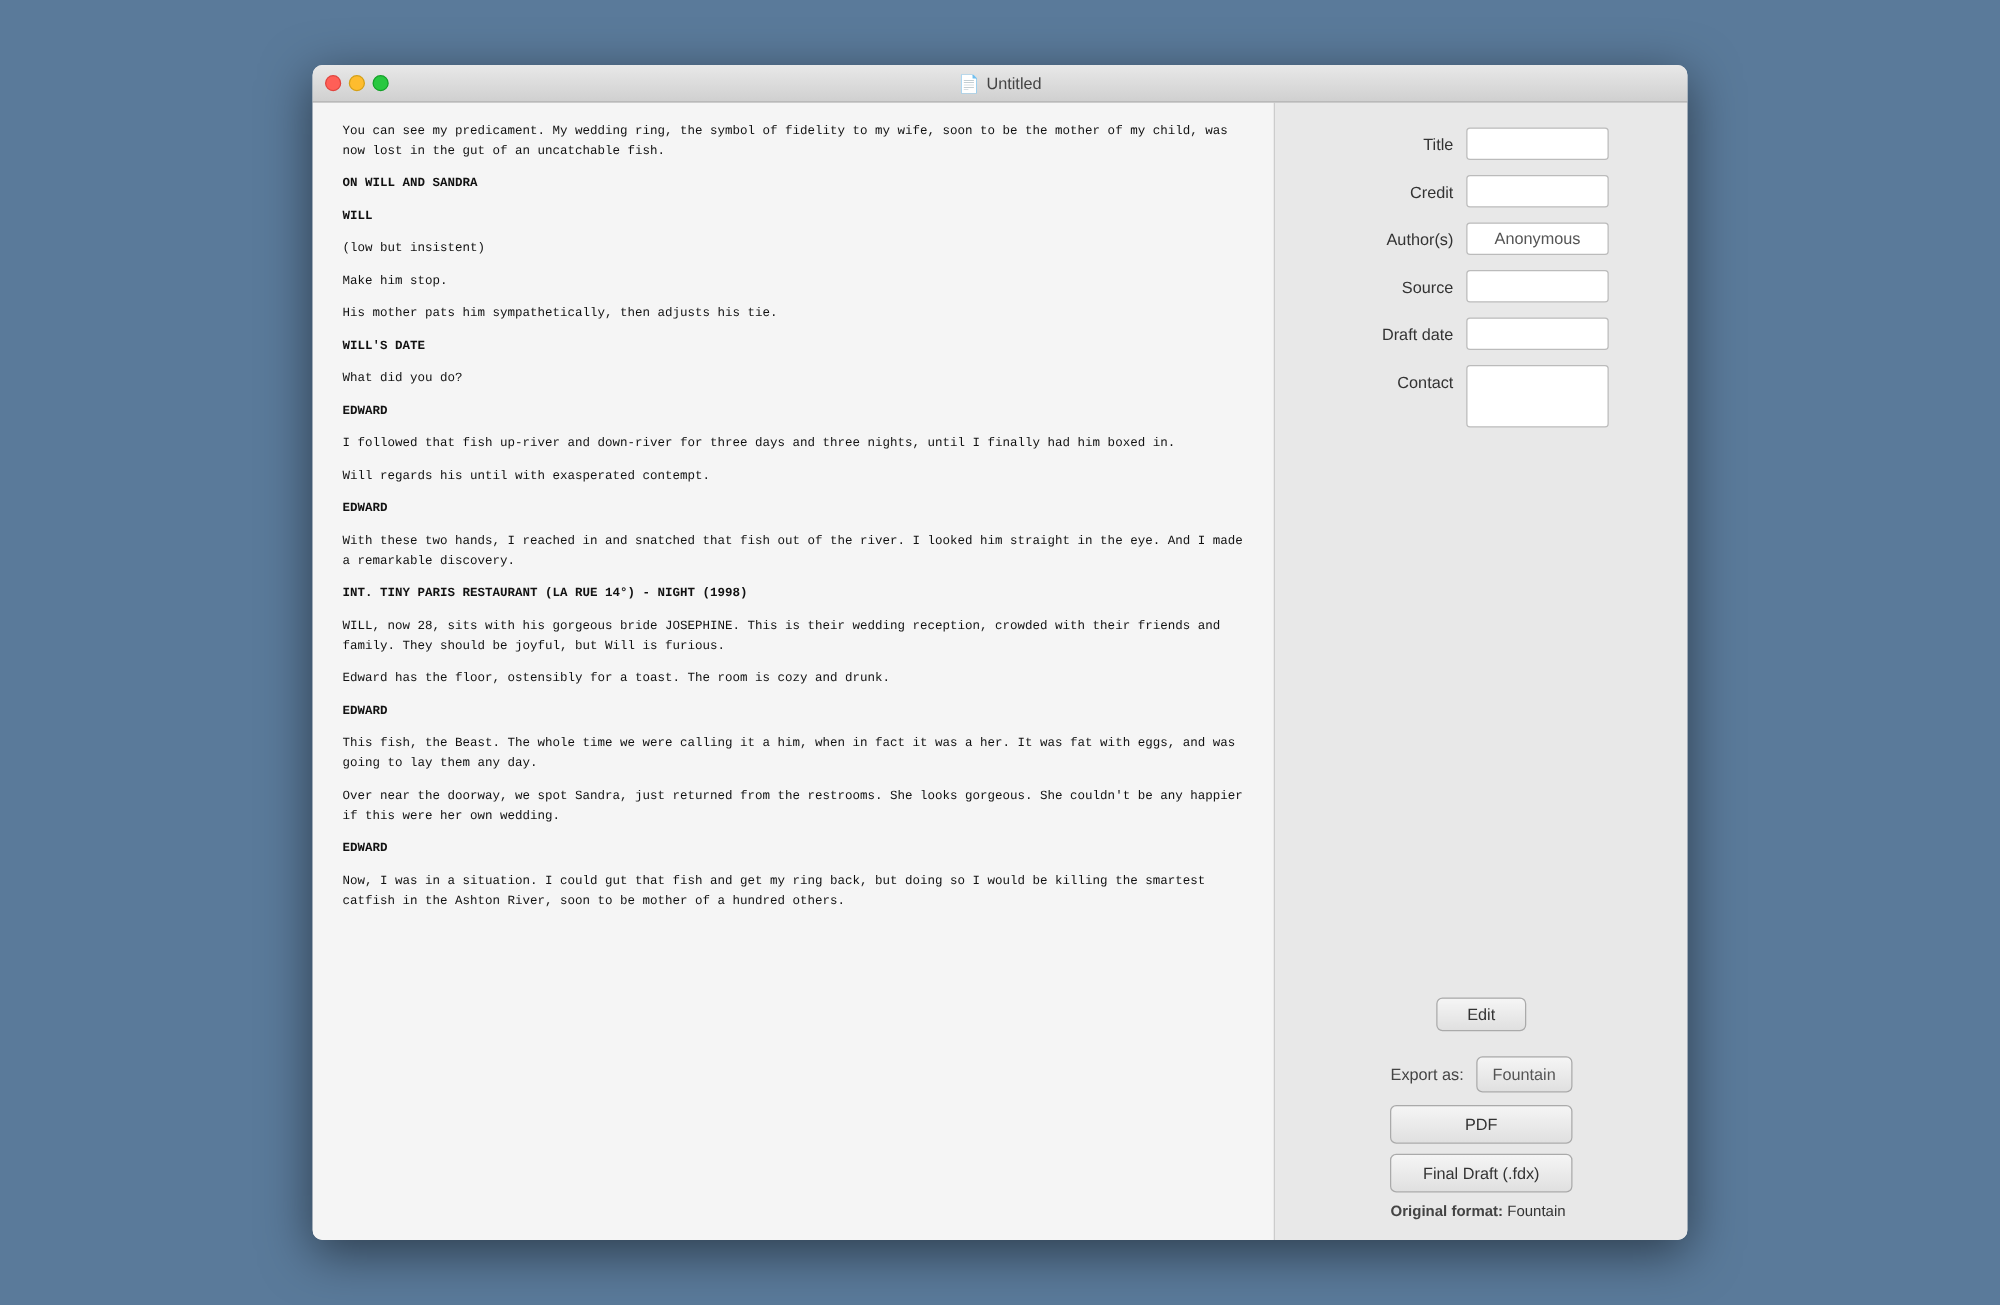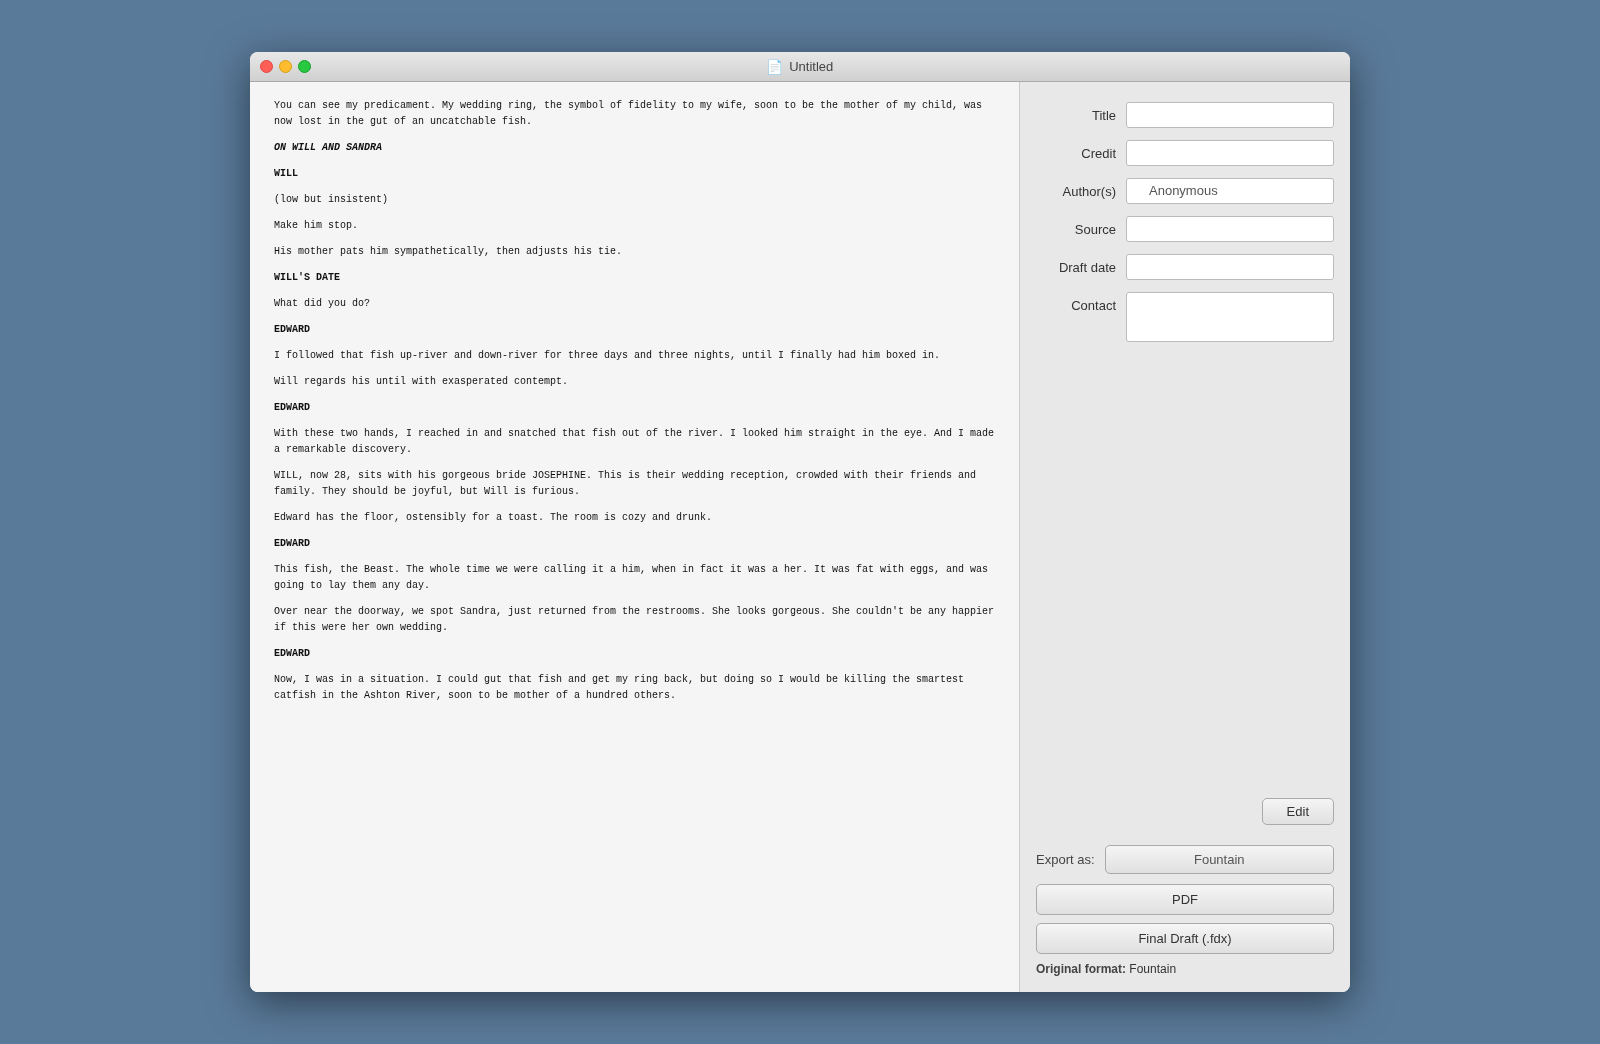--- a/index.html
+++ b/index.html
@@ -91,36 +91,36 @@
       background: #aaa;
       border-radius: 6px;
     }
 
     .script-text p {
       margin-bottom: 10px;
     }
 
     .scene-heading {
       font-weight: bold;
-      font-style: italic;
     }
 
     .character-name {
       font-weight: bold;
       padding-left: 0;
     }
 
     
     .metadata-panel {
       width: 330px;
       background: #e8e8e8;
       display: flex;
       flex-direction: column;
       padding: 20px 16px 16px 16px;
       gap: 0;
+      align-items: center;
     }
 
     .metadata-fields {
       flex: 1;
     }
 
     .field-row {
       display: flex;
       align-items: flex-start;
       margin-bottom: 4px;
@@ -253,20 +253,21 @@
           <p>(low but insistent)</p>
           <p>Make him stop.</p>
           <p>His mother pats him sympathetically, then adjusts his tie.</p>
           <p class="character-name">WILL'S DATE</p>
           <p>What did you do?</p>
           <p class="character-name">EDWARD</p>
           <p>I followed that fish up-river and down-river for three days and three nights, until I finally had him boxed in.</p>
           <p>Will regards his until with exasperated contempt.</p>
           <p class="character-name">EDWARD</p>
           <p>With these two hands, I reached in and snatched that fish out of the river.  I looked him straight in the eye.  And I made a remarkable discovery.</p>
+          <p class="scene-heading">INT.  TINY PARIS RESTAURANT (LA RUE 14°) - NIGHT (1998)</p>
           <p>WILL, now 28, sits with his gorgeous bride JOSEPHINE.  This is their wedding reception, crowded with their friends and family.  They should be joyful, but Will is furious.</p>
           <p>Edward has the floor, ostensibly for a toast.  The room is cozy and drunk.</p>
           <p class="character-name">EDWARD</p>
           <p>This fish, the Beast.  The whole time we were calling it a him, when in fact it was a her.  It was fat with eggs, and was going to lay them any day.</p>
           <p>Over near the doorway, we spot Sandra, just returned from the restrooms.  She looks gorgeous.  She couldn't be any happier if this were her own wedding.</p>
           <p class="character-name">EDWARD</p>
           <p>Now, I was in a situation.  I could gut that fish and get my ring back, but doing so I would be killing the smartest catfish in the Ashton River, soon to be mother of a hundred others.</p>
         </div>
     </div>
 

